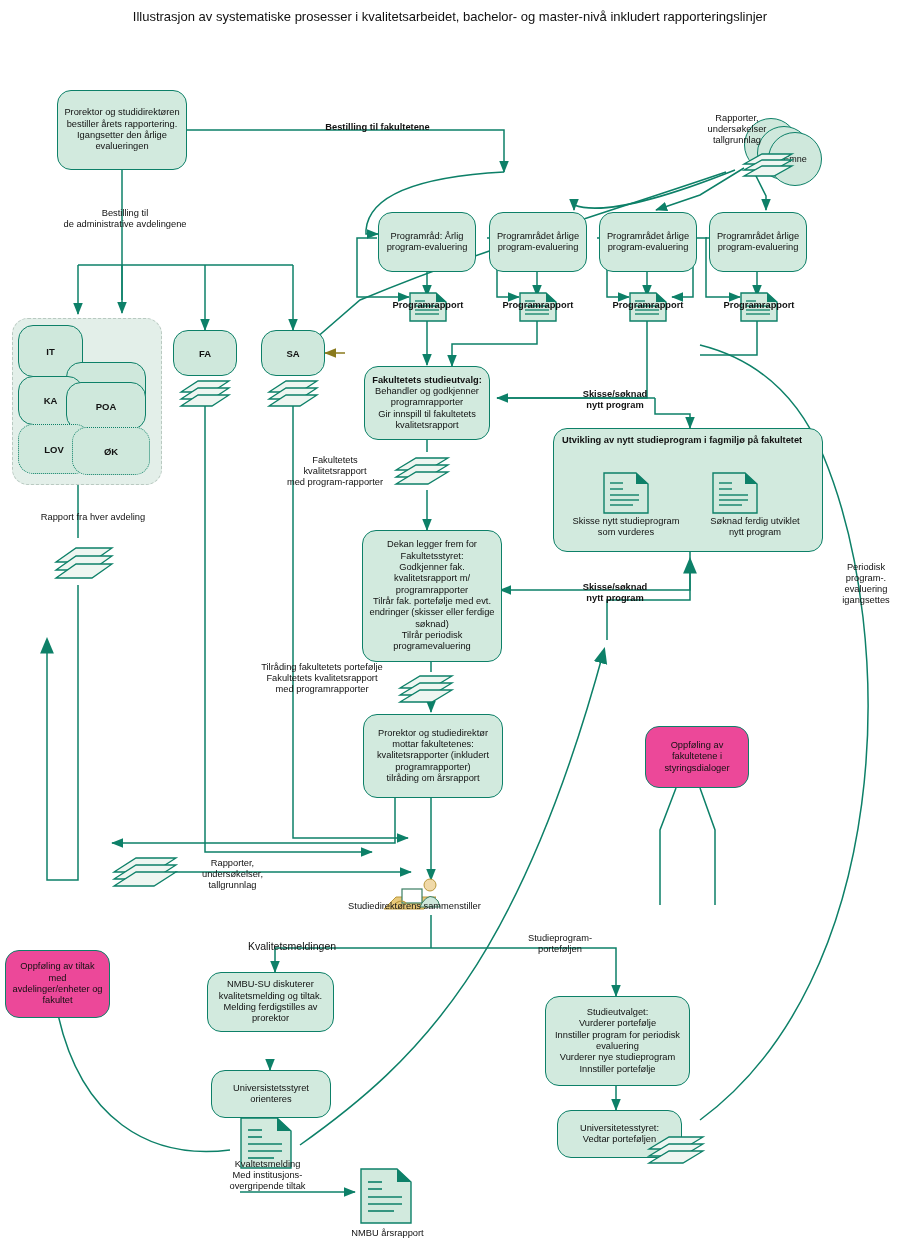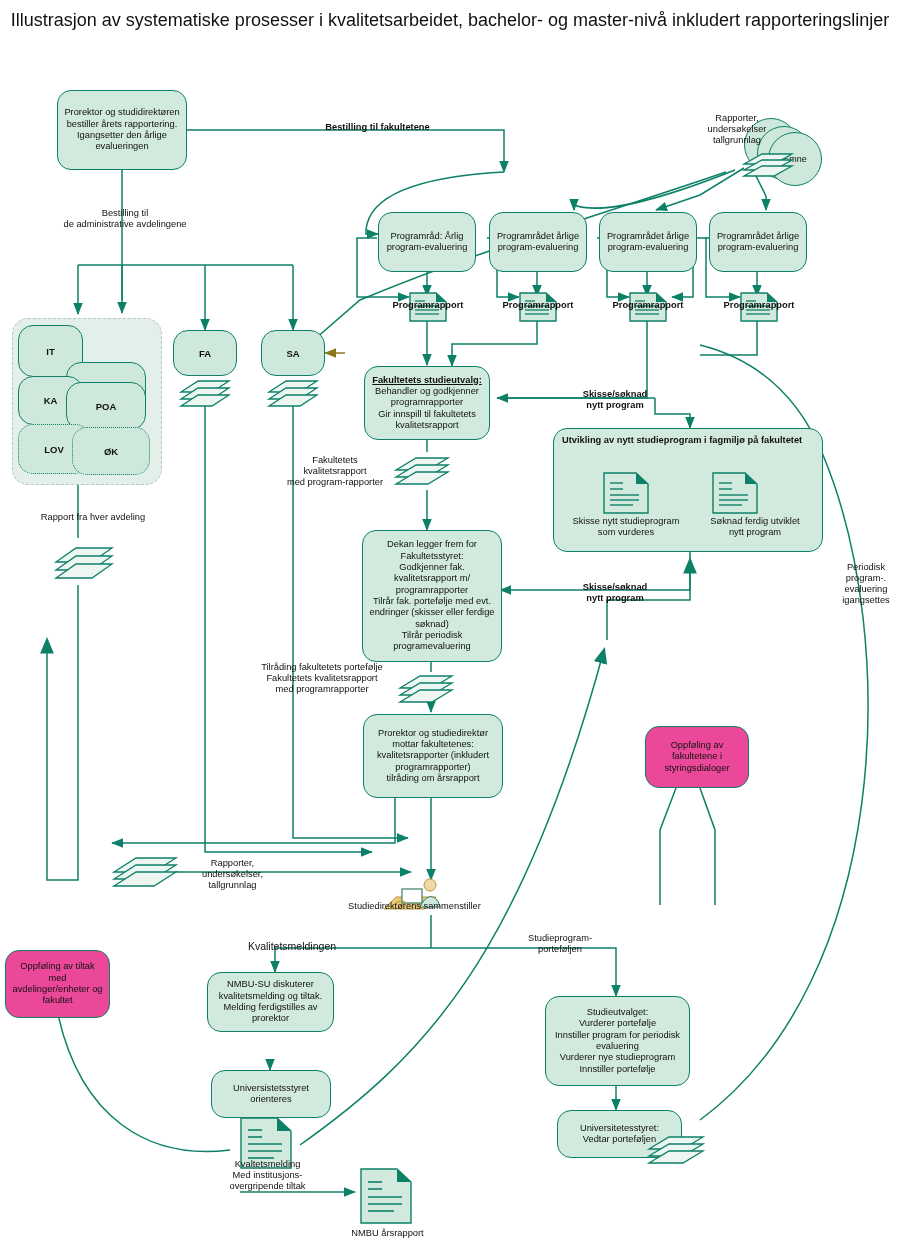--- a/index.html
+++ b/index.html
@@ -1,26 +1,26 @@
 <!DOCTYPE html>
 <html><head>
 <meta charset="utf-8">
 <style>
   html,body{margin:0;padding:0;background:#ffffff;}
   body{font-family:"Liberation Sans", sans-serif;}
   #stage{position:relative;width:900px;height:1257px;background:#fff;overflow:hidden;}
   svg#wires{position:absolute;left:0;top:0;width:900px;height:1257px;pointer-events:none;}
 
-  .title{position:absolute;left:0;top:8px;width:900px;text-align:center;font-size:18px;color:#111;line-height:1.35;}
+  .title{position:absolute;left:0;top:8px;width:900px;text-align:center;font-size:13px;color:#111;line-height:1.35;}
 
   .node{position:absolute;box-sizing:border-box;display:flex;align-items:center;justify-content:center;
         text-align:center;border:1.6px solid #0d8068;background:#d2eade;border-radius:14px;
         color:#111;font-size:9.3px;line-height:1.22;padding:17px 4px;}
   .node.dark{background:#ec4899;}
-  .node .ttl{font-weight:bold;display:block;text-decoration:underline;}
+  .node .ttl{font-weight:bold;display:block;}
 
   .lbl{position:absolute;color:#111;font-size:9.3px;line-height:1.2;text-align:center;white-space:pre-line;}
   .lbl.b{font-weight:bold;}
 
   
   .doc{position:absolute;}
   .stack{position:absolute;}
 
   .deptgroup{position:absolute;border:1.6px dashed #b9c9c1;background:#e3efe9;border-radius:16px;}
   .dept{position:absolute;box-sizing:border-box;display:flex;align-items:center;justify-content:center;

